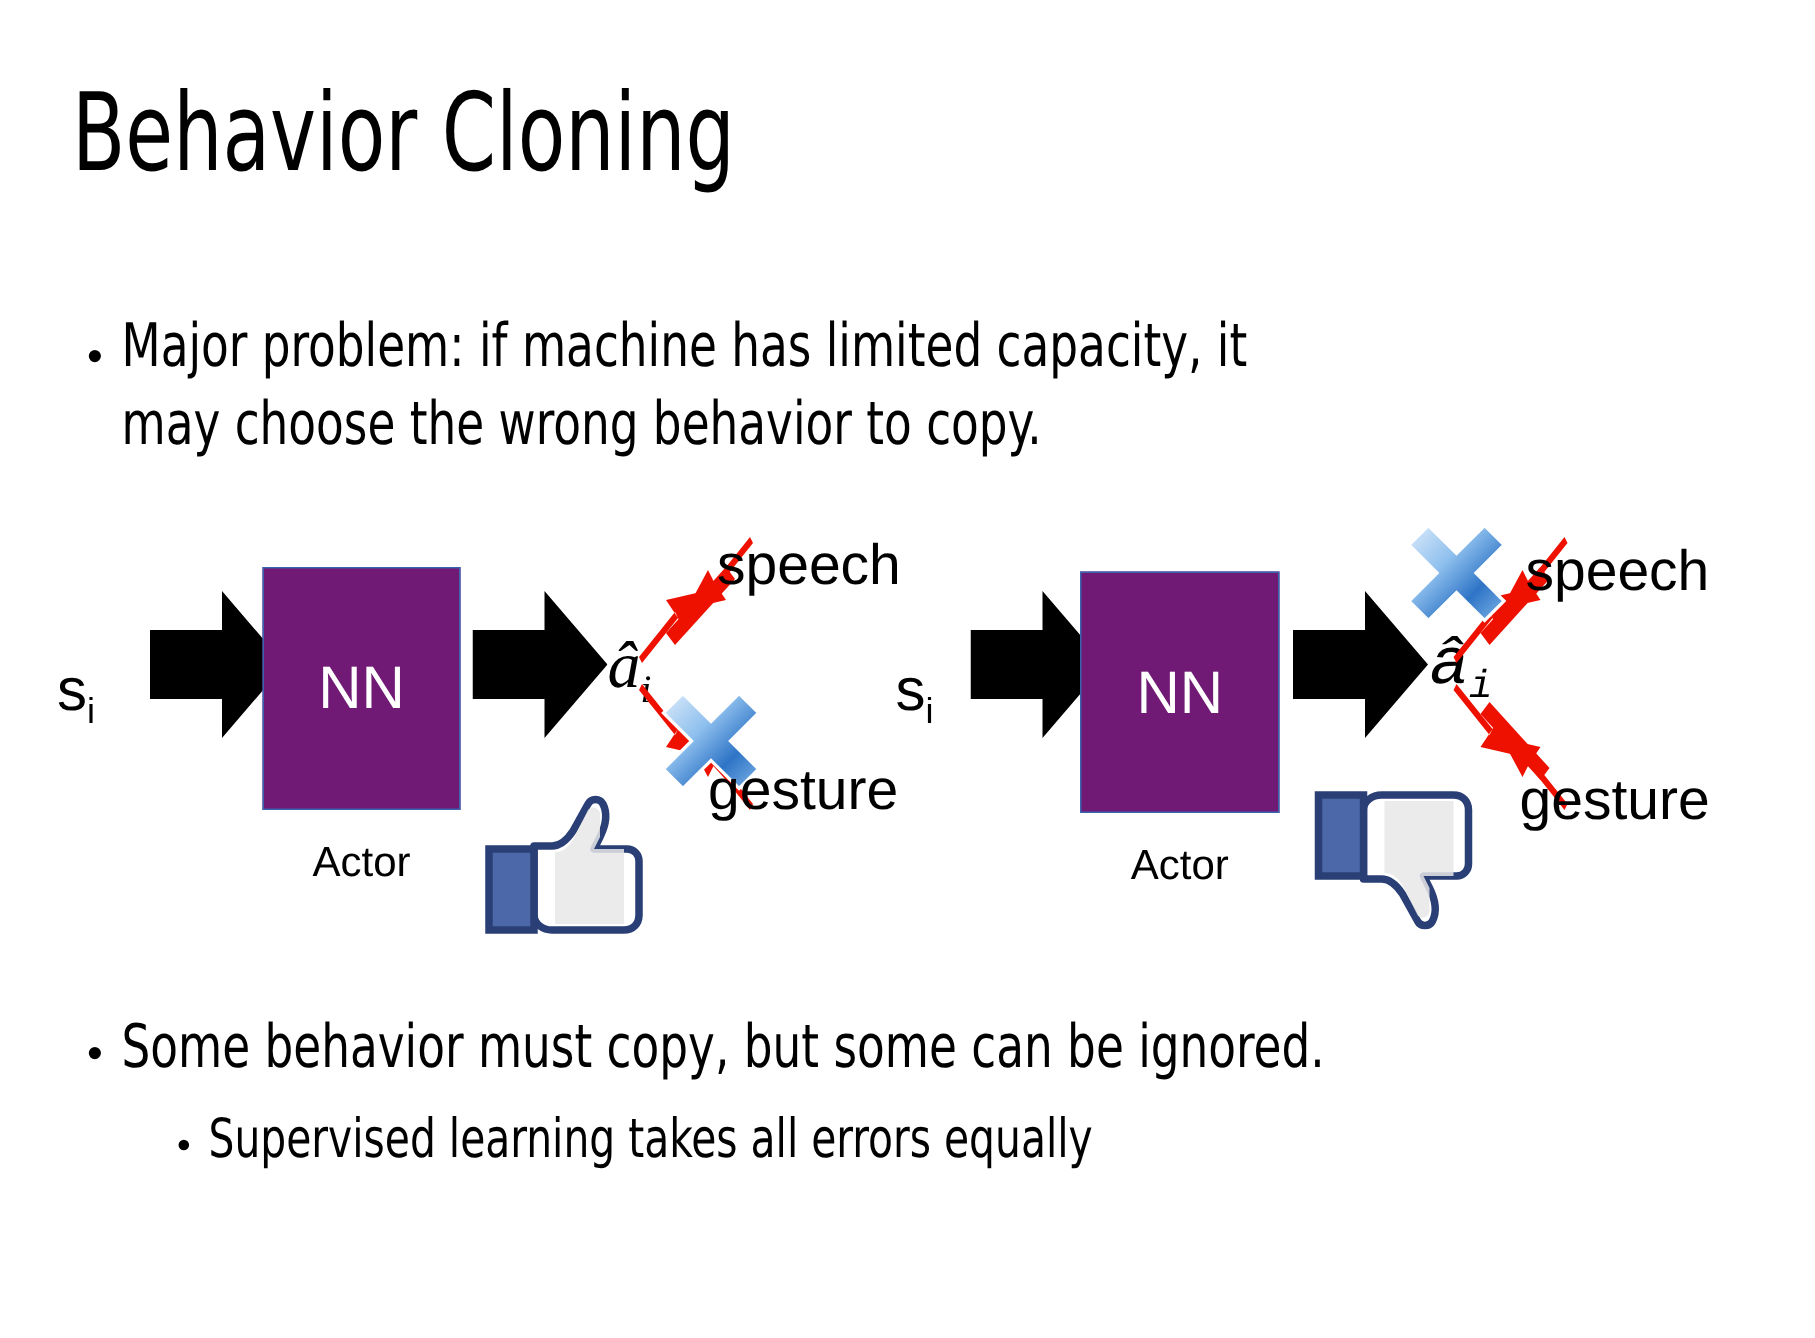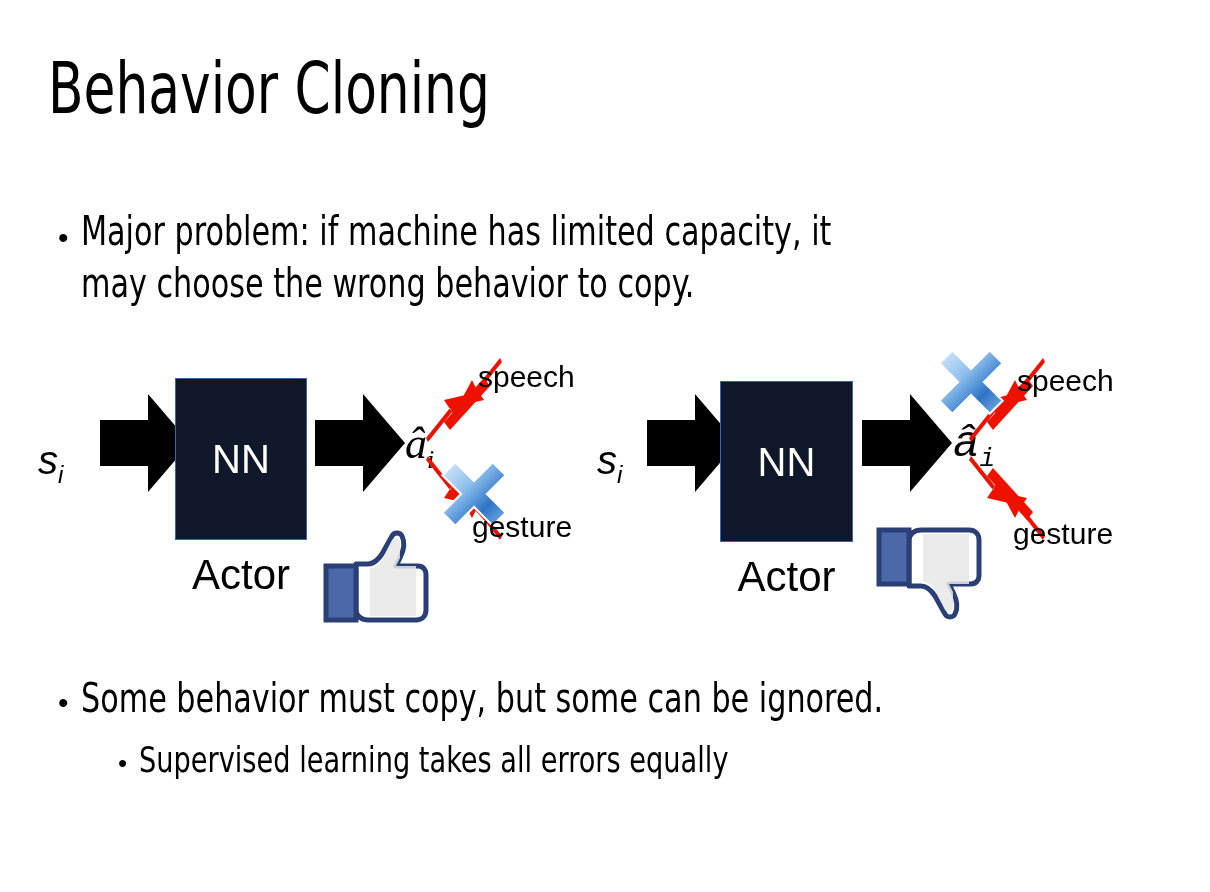--- a/index.html
+++ b/index.html
@@ -72,46 +72,45 @@
   }
   #diagram-left  { left: 10px; }
   #diagram-right { left: 585px; }
 
   .state-label {
     position: absolute;
     font-family: "Liberation Sans", sans-serif;
     font-size: 40px;
     line-height: 40px;
     color: #000;
-    font-style: italic;
   }
   .state-label sub {
     font-size: 24px;
     line-height: 0;
   }
 
   .nn-box {
     position: absolute;
-    background: #0f172a;
+    background: #701a75;
     border: 1.5px solid #3A63B0;
     display: flex;
     align-items: center;
     justify-content: center;
   }
   .nn-box-label {
     color: #FFFFFF;
     font-family: "Liberation Sans", sans-serif;
     font-size: 40px;
     line-height: 40px;
   }
 
   .actor-label {
     position: absolute;
     font-family: "Liberation Sans", sans-serif;
-    font-size: 42px;
+    font-size: 28px;
     line-height: 34px;
     color: #000;
     text-align: center;
   }
 
   .block-arrow { position: absolute; }
 
   .action-label {
     position: absolute;
     font-family: "Liberation Serif", "DejaVu Serif", serif;
@@ -123,21 +122,21 @@
   }
   .action-label sub {
     font-size: 26px;
     line-height: 0;
     font-style: italic;
   }
 
   .branch-label {
     position: absolute;
     font-family: "Liberation Sans", sans-serif;
-    font-size: 30px;
+    font-size: 38px;
     line-height: 38px;
     color: #000;
     white-space: nowrap;
   }
 
   .red-arrow { position: absolute; }
   .x-mark    { position: absolute; }
   .thumb     { position: absolute; }
 </style>
 </head>

